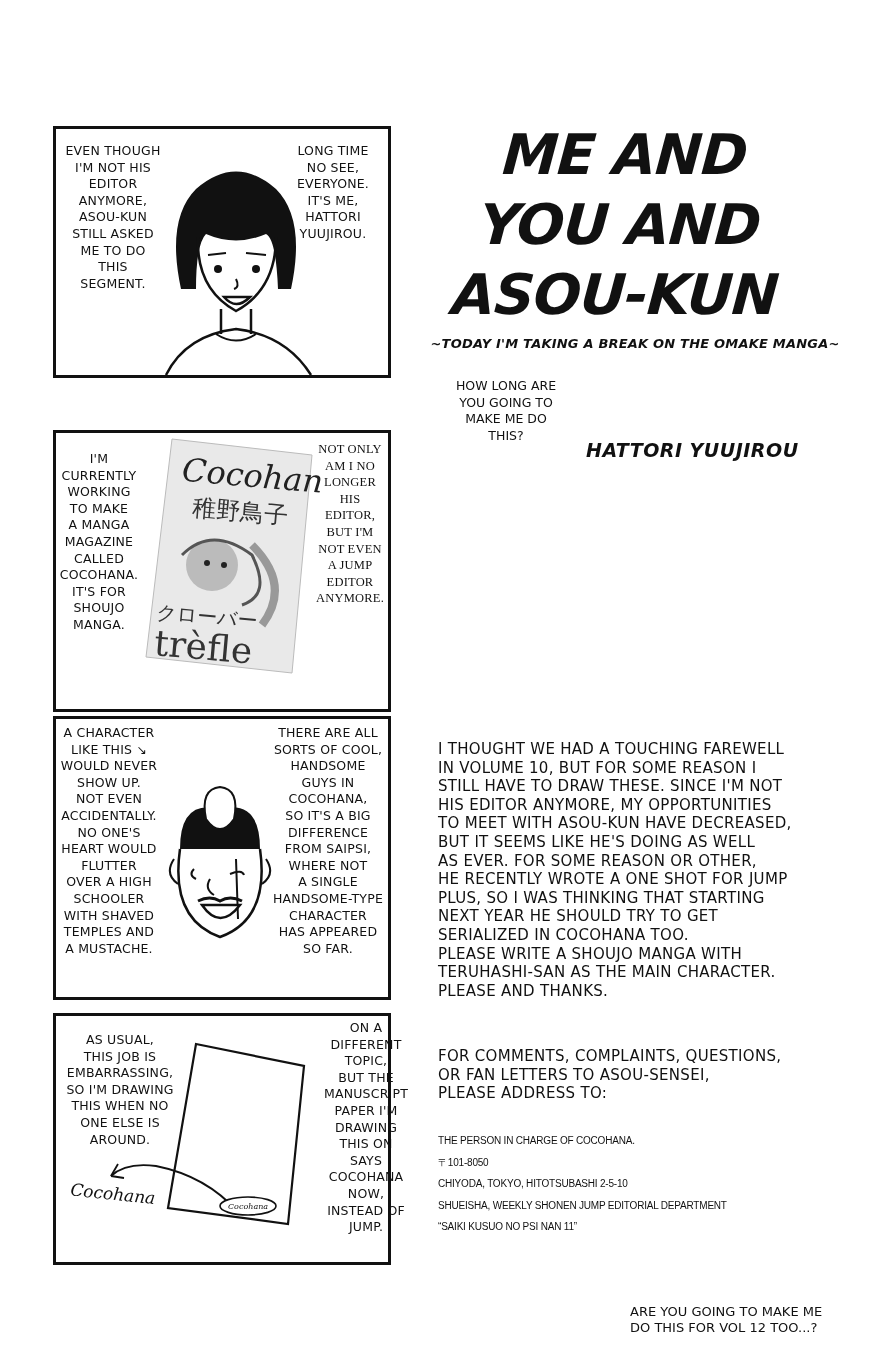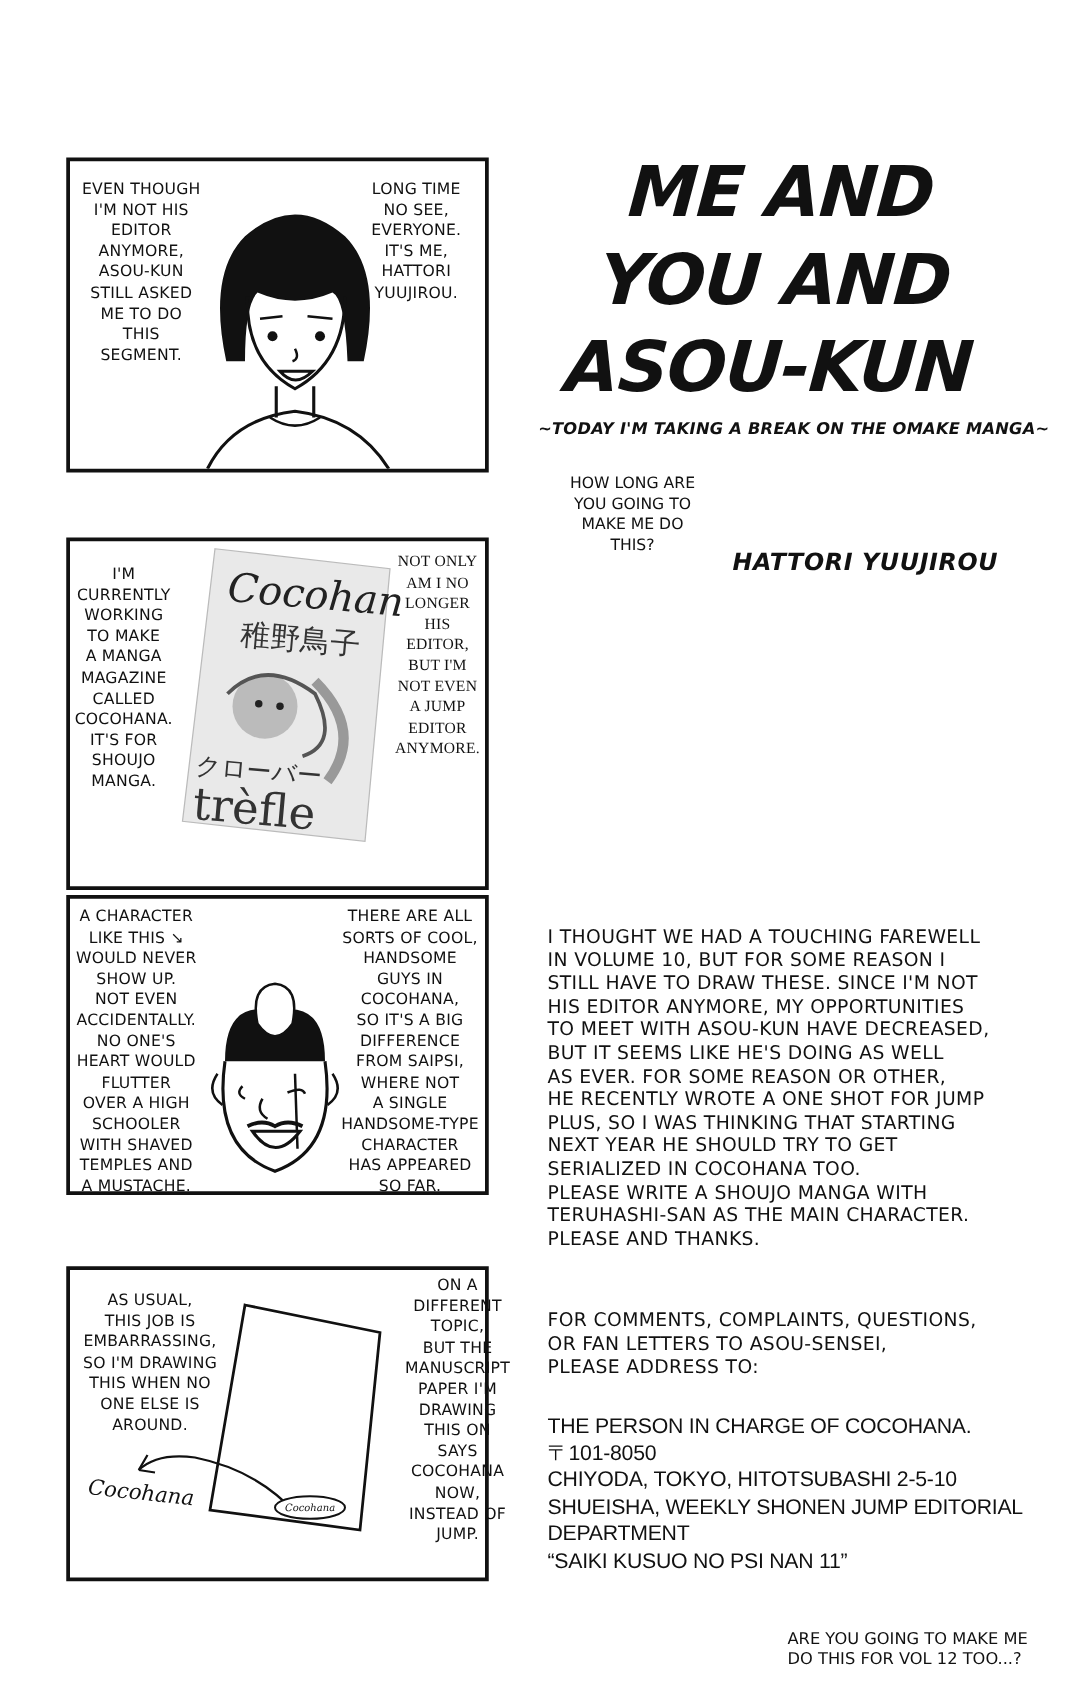--- a/index.html
+++ b/index.html
@@ -9,21 +9,21 @@
   .cap { position:absolute; font-family:"DejaVu Sans", sans-serif; font-size:12.5px; line-height:16.6px;
          text-align:center; white-space:pre-line; letter-spacing:0.2px; color:#111; }
   .title { position:absolute; left:440px; width:360px; top:120px; text-align:center;
            font-family:"DejaVu Sans", sans-serif; font-weight:bold; font-style:italic;
            font-size:56px; line-height:70px; letter-spacing:-1px; white-space:pre-line; transform:skewX(-4deg); }
   .subtitle { position:absolute; left:430px; top:336px; width:410px; text-align:center;
               font-weight:bold; font-style:italic; font-size:13px; letter-spacing:0.2px; }
   .author { position:absolute; left:586px; top:398px; font-weight:bold; font-style:italic; font-size:19px; letter-spacing:0.5px;margin-top:41px; }
   .aside { position:absolute; left:440px; top:378px; width:132px; text-align:center; font-size:12.5px; line-height:16.5px; white-space:pre-line; }
   .body-text { position:absolute; left:438px; font-size:15px; line-height:18.6px; white-space:pre-line; letter-spacing:0.3px; }
-  .addr { position:absolute; left:438px; top:1130px; font-family:"Liberation Sans", sans-serif; font-size:17px; line-height:21.5px; white-space:pre-line; letter-spacing:-0.2px; }
+  .addr { position:absolute; left:438px; top:1130px; font-family:"Liberation Sans", sans-serif; font-size:10px; line-height:21.5px; white-space:pre-line; letter-spacing:-0.2px; }
   .footer { position:absolute; left:630px; top:1284px; font-size:13px; line-height:15.5px; white-space:pre-line;margin-top:20px; }
   svg { position:absolute; }
 </style>
 </head>
 <body>
 
 <div class="panel" style="top:126px;height:252px;">
   <div class="cap" style="left:4px;top:14px;width:106px;">EVEN THOUGH
 I'M NOT HIS
 EDITOR
@@ -82,21 +82,21 @@
     <circle cx="70" cy="130" r="26" fill="#bbb"></circle>
       <path d="M40 120 Q70 90 110 120 Q130 160 100 170" fill="none" stroke="#555" stroke-width="3"></path>
     <circle cx="65" cy="128" r="3" fill="#222"></circle>
       <circle cx="82" cy="130" r="3" fill="#222"></circle>
     <path d="M110 110 Q150 150 120 190" fill="none" stroke="#999" stroke-width="8"></path>
     <text x="14" y="188" font-family="DejaVu Sans, sans-serif" font-size="20" fill="#333" transform="rotate(5 60 185)">クローバー</text>
     <text x="12" y="226" font-family="DejaVu Serif, serif" font-size="36" fill="#333" transform="rotate(5 80 215)">trèfle</text>
   </svg>
 </div>
 
-<div class="panel" style="top:716px;height:240px;">
+<div class="panel" style="top:716px;height:284px;">
   <div class="cap" style="left:2px;top:6px;width:102px;">A CHARACTER
 LIKE THIS ↘
 WOULD NEVER
 SHOW UP.
 NOT EVEN
 ACCIDENTALLY.
 NO ONE'S
 HEART WOULD
 FLUTTER
 OVER A HIGH

